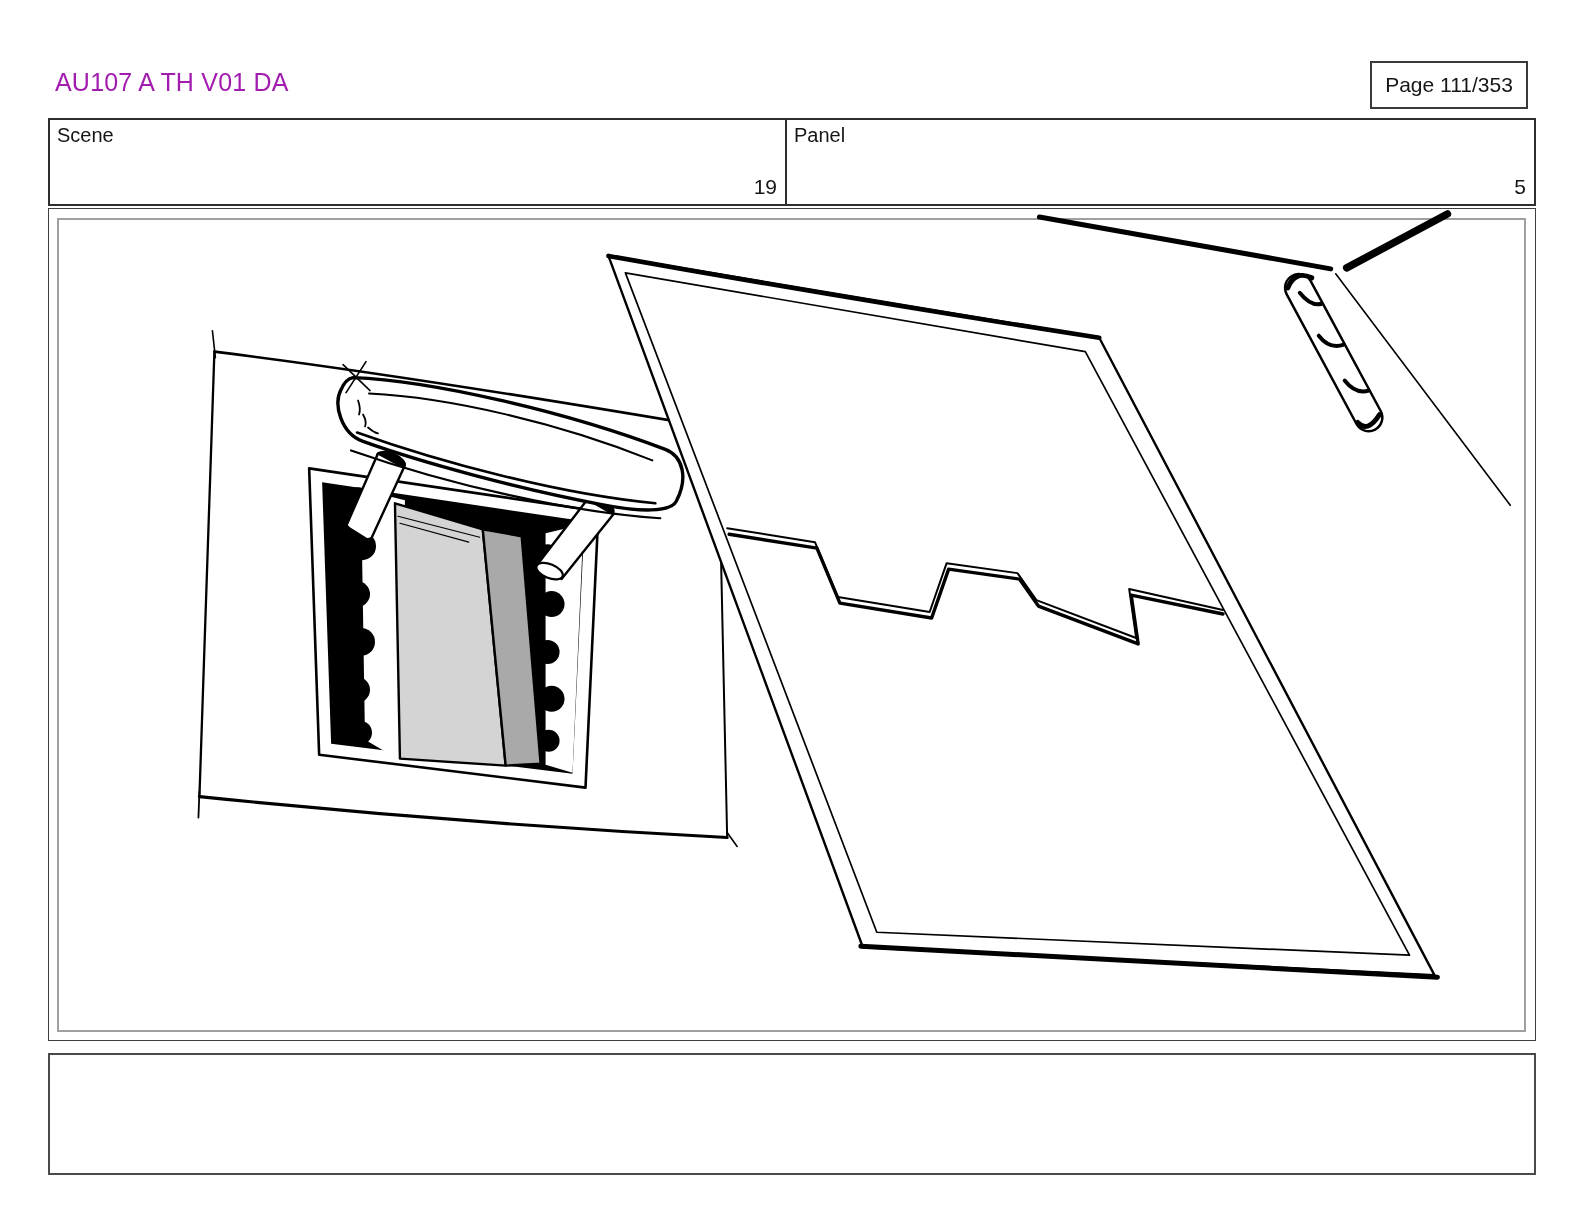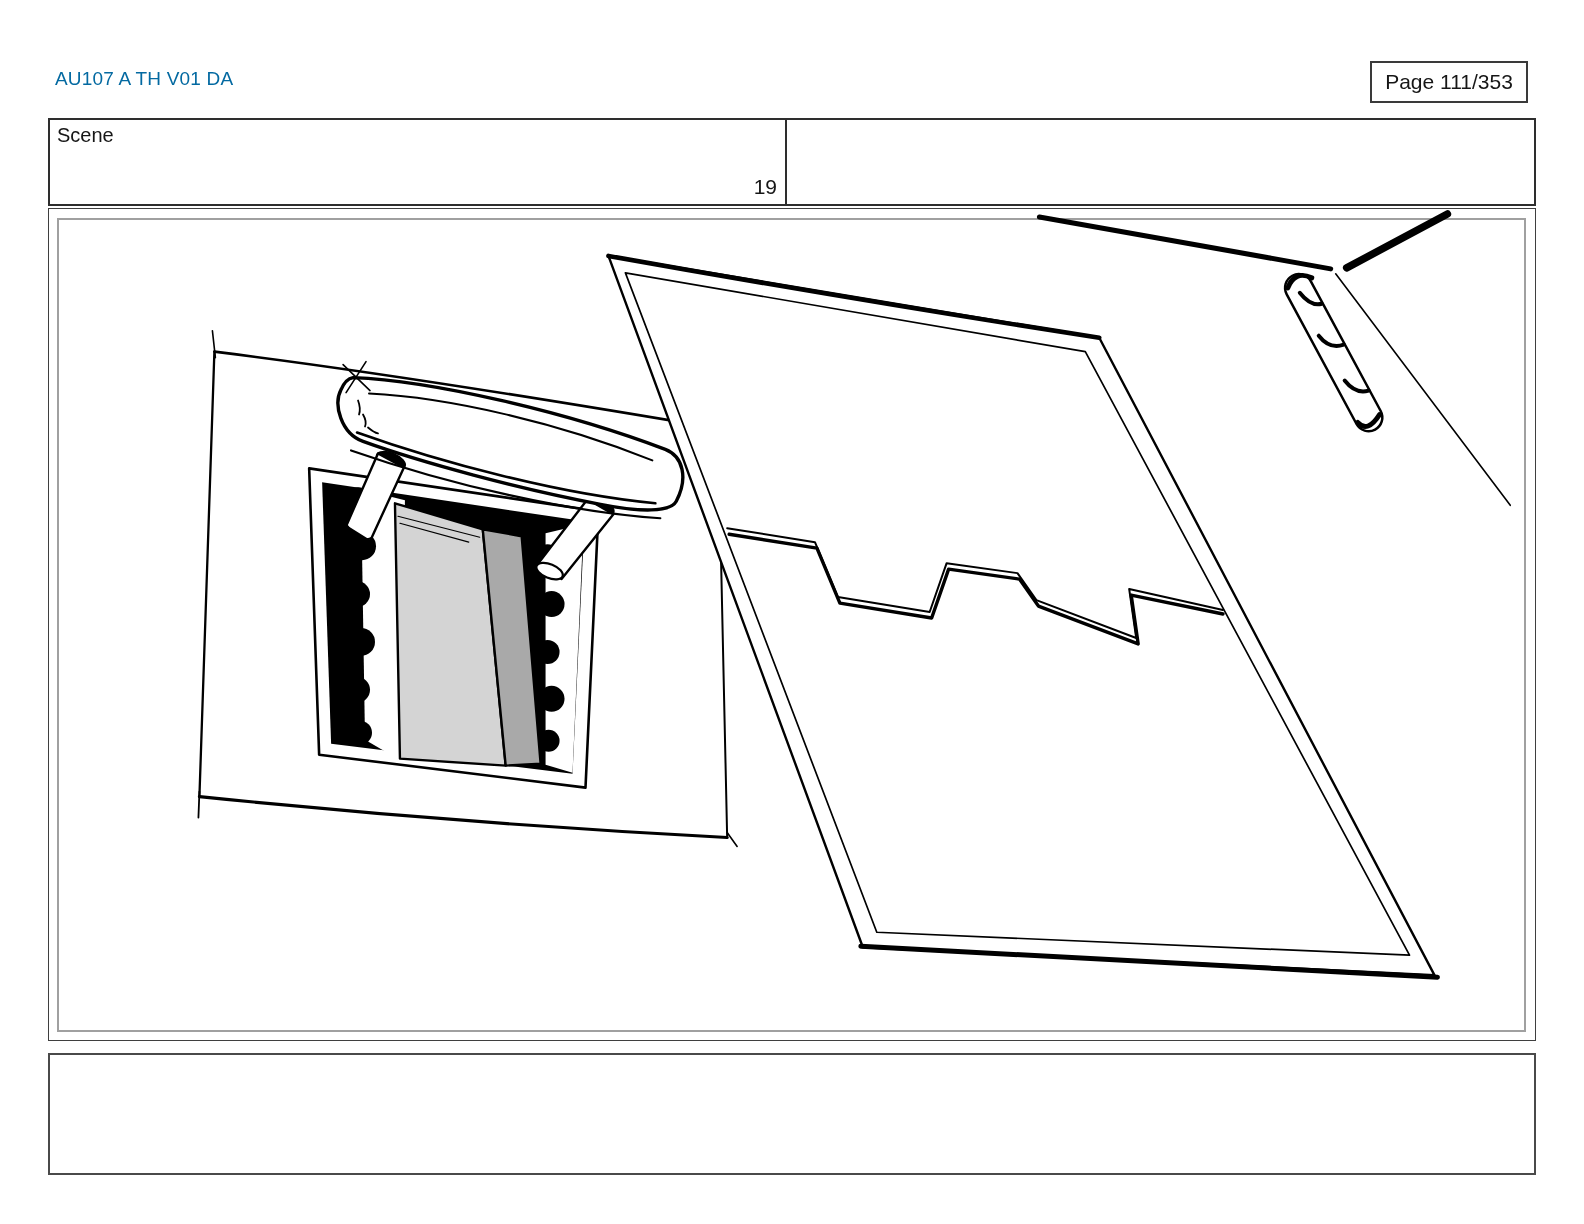--- a/index.html
+++ b/index.html
@@ -2,23 +2,23 @@
 <html><head>
 <meta charset="utf-8">
 <style>
   html,body{margin:0;padding:0;background:#ffffff;}
   body{
     width:1584px;height:1224px;position:relative;overflow:hidden;
     font-family:"Liberation Sans", sans-serif;color:#111;
   }
   .abs{position:absolute;}
   
-  .title{left:55px;top:68px;font-size:19px;letter-spacing:.2px;color:#0369a1;}
+  .title{left:55px;top:68px;font-size:25px;letter-spacing:.2px;color:#a21caf;}
   .page-box{
-    left:1370px;top:61px;width:158px;height:42px;border:2px solid #3a3a3a;
+    left:1370px;top:61px;width:158px;height:48px;border:2px solid #3a3a3a;
     box-sizing:border-box;display:flex;align-items:center;justify-content:center;
     font-size:21px;color:#161616;background:#fff;
   }
   
   .info-table{
     left:48px;top:118px;width:1488px;height:88px;border:2px solid #2e2e2e;
     box-sizing:border-box;display:flex;background:#fff;
   }
   .info-cell{position:relative;height:100%;box-sizing:border-box;}
   .info-cell.scene{width:737px;border-right:2px solid #2e2e2e;}
@@ -47,20 +47,24 @@
 
 <div class="abs title">AU107 A TH V01 DA</div>
 <div class="abs page-box">
   <span>Page 111/353</span>
 </div>
 
 <div class="abs info-table">
   <div class="info-cell scene">
     <span class="cell-label">Scene</span>
     <span class="cell-value">19</span>
+  </div>
+  <div class="info-cell panel">
+    <span class="cell-label">Panel</span>
+    <span class="cell-value">5</span>
   </div>
 </div>
 
 <div class="abs canvas-frame">
   <div class="canvas-inner"></div>
   <svg viewBox="48 208 1488 833" fill="none" stroke="none" stroke-linecap="round" stroke-linejoin="round">
 
     <g>
       <path d="M213,351 Q400,374 718,428 L727,838 L198,797 Z" fill="#ffffff"></path>
       <path d="M213,351 Q400,374 718,428" stroke="#000" stroke-width="2.6"></path>

